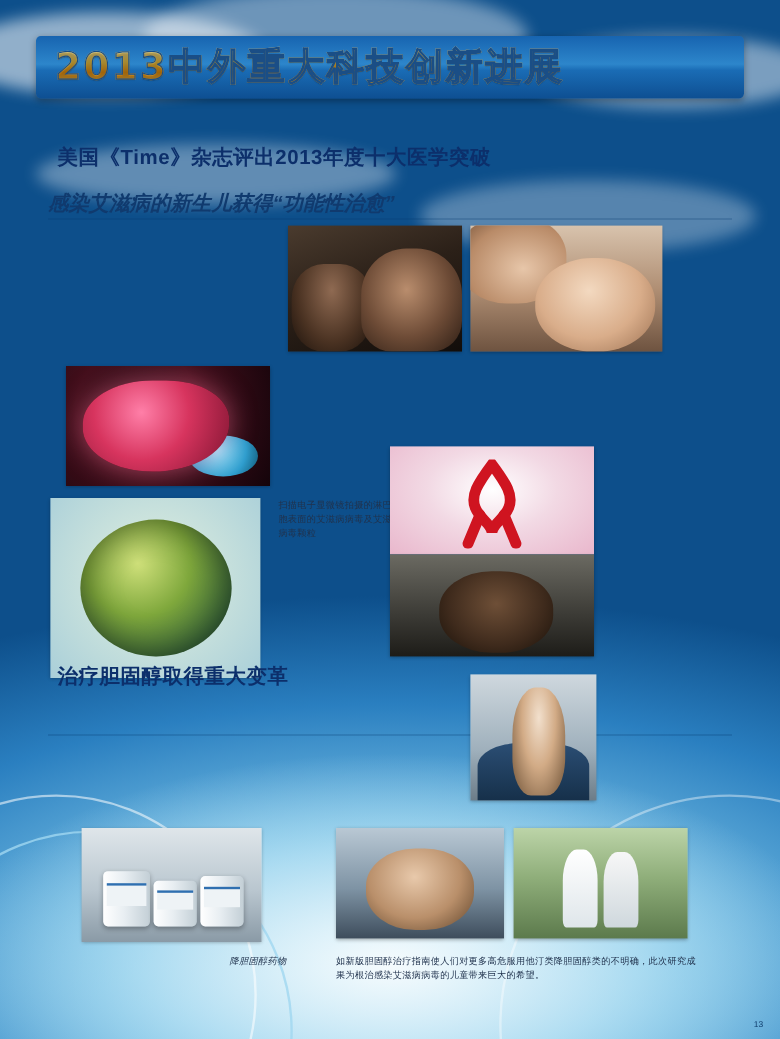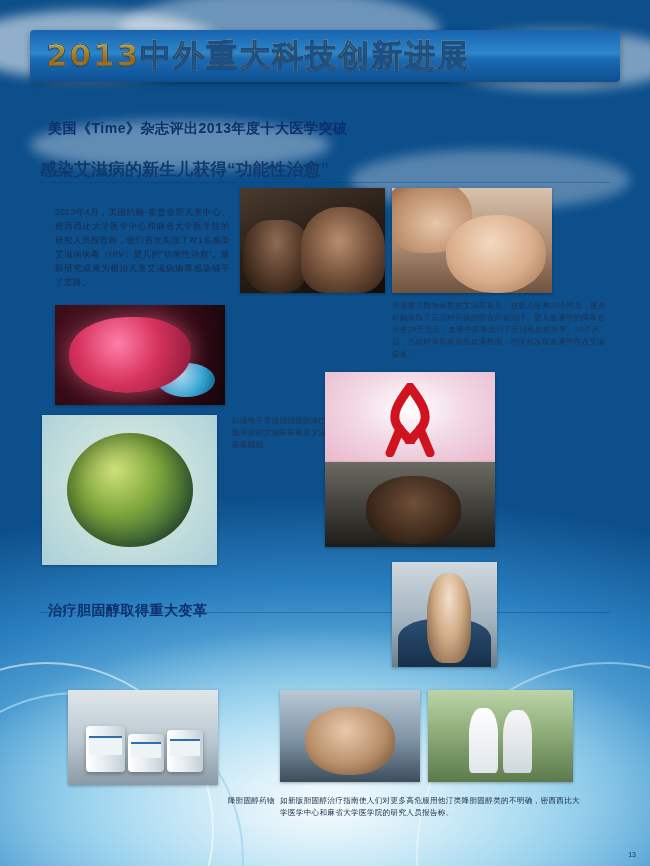--- a/index.html
+++ b/index.html
@@ -44,21 +44,21 @@
     font-family:"DejaVu Sans","Liberation Sans",sans-serif;
     font-weight:bold;font-size:31px;letter-spacing:2px;
     background:linear-gradient(180deg,#fff6c2 0%,#ffd24a 40%,#f59a10 60%,#ffe27a 100%);
     -webkit-background-clip:text;background-clip:text;color:transparent;
     -webkit-text-stroke:1px #1a4e86;
     text-shadow:0 1px 1px rgba(0,0,0,.35);
   }
 
   h1.sec{
     position:absolute;left:48px;width:560px;margin:0;
-    color:#0c2f6b;font-size:14px;font-weight:bold;letter-spacing:.5px;
+    color:#0c2f6b;font-size:17px;font-weight:bold;letter-spacing:.5px;
   }
   .sub{
     position:absolute;left:40px;width:570px;margin:0;
     color:#103a6e;font-size:17px;font-weight:bold;
   }
   .hr{position:absolute;height:1px;background:rgba(10,60,110,.35);}
 
   .para{
     position:absolute;color:#1b2a44;font-size:8.5px;line-height:1.65;
     text-align:justify;letter-spacing:.4px;
@@ -140,63 +140,61 @@
   <div class="glow"></div>
   <div class="swoosh s1"></div>
   <div class="swoosh s2"></div>
   <div class="swoosh s3"></div>
 
   <div class="banner">
     <div class="banner-title">2013中外重大科技创新进展</div>
   </div>
 
   <h1 class="sec" style="top:120px;">美国《Time》杂志评出2013年度十大医学突破</h1>
-  <div class="sub" style="top:158px;">感染艾滋病的新生儿获得“功能性治愈”</div>
+  <div class="sub" style="top:158px;font-style:italic;">感染艾滋病的新生儿获得“功能性治愈”</div>
   <div class="hr" style="left:40px;top:182px;width:570px;"></div>
 
-  <div class="para" style="left:55px;top:205px;width:175px;">2013年4月，美国约翰·霍普金斯儿童中心、密西西比大学医学中心和麻省大学医学院的研究人员报告称，他们首次实现了对1名感染艾滋病病毒（HIV）婴儿的“功能性治愈”。最新研究成果为根治儿童艾滋病病毒感染铺平了道路。</div>
 
   <div class="ph p-doctor" style="left:240px;top:188px;width:145px;height:105px;"></div>
   <div class="ph p-baby" style="left:392px;top:188px;width:160px;height:105px;"></div>
 
-  <div class="cap" style="left:392px;top:300px;width:215px;">当该婴儿能持续愈的艾滋病毒儿。在婴儿生来30小时后，医生对她采取了三刃种药物的联合药物治疗。婴儿血液中的病毒在当生29天之后，血液中病毒达到了无法检出的水平。10个月后，为此时采取标准的血液检测，均没有发现血液中存在艾滋病毒。</div>
 
   <div class="ph p-hiv-cell" style="left:55px;top:305px;width:170px;height:100px;"></div>
   <div class="cap" style="left:232px;top:415px;width:110px;">扫描电子显微镜拍摄的淋巴细胞表面的艾滋病病毒及艾滋病病毒颗粒</div>
 
   <div class="ph p-virus" style="left:42px;top:415px;width:175px;height:150px;"></div>
 
   <div class="ph p-ribbon" style="left:325px;top:372px;width:170px;height:90px;">
     <svg class="rb" width="56" height="74" viewBox="0 0 56 74">
       <path d="M28 4 C16 20 10 30 14 40 C18 50 26 52 28 60 C30 52 38 50 42 40 C46 30 40 20 28 4 Z" fill="none" stroke="#cf1420" stroke-width="9" stroke-linecap="round"></path>
       <path d="M18 46 L8 70" stroke="#cf1420" stroke-width="9" stroke-linecap="round" fill="none"></path>
       <path d="M38 46 L48 70" stroke="#cf1420" stroke-width="9" stroke-linecap="round" fill="none"></path>
     </svg>
   </div>
   <div class="ph p-child" style="left:325px;top:462px;width:170px;height:85px;"></div>
 
 
-  <h1 class="sec" style="top:602px;">治疗胆固醇取得重大变革</h1>
+  <h1 class="sec" style="top:552px;">治疗胆固醇取得重大变革</h1>
   <div class="hr" style="left:40px;top:612px;width:570px;"></div>
 
 
   <div class="ph p-chol" style="left:392px;top:562px;width:105px;height:105px;"></div>
 
   <div class="ph p-pills" style="left:68px;top:690px;width:150px;height:95px;">
     <div class="b1">
         <div class="lbl"></div>
       </div>
     <div class="b2">
         <div class="lbl"></div>
       </div>
     <div class="b3">
         <div class="lbl"></div>
       </div>
   </div>
-  <div class="cap" style="left:155px;top:795px;width:120px;text-align:right;">降胆固醇药物</div>
+  <div class="cap" style="left:155px;top:795px;width:120px;text-align:center;font-style:italic;">降胆固醇药物</div>
 
   <div class="ph p-sleep" style="left:280px;top:690px;width:140px;height:92px;"></div>
   <div class="ph p-walk" style="left:428px;top:690px;width:145px;height:92px;"></div>
 
-  <div class="cap" style="left:280px;top:795px;width:300px;">如新版胆固醇治疗指南使人们对更多高危服用他汀类降胆固醇类的不明确，密西西比大学医学中心和麻省大学医学院的研究人员报告称。</div>
+  <div class="cap" style="left:280px;top:795px;width:300px;">如新版胆固醇治疗指南使人们对更多高危服用他汀类降胆固醇类的不明确，此次研究成果为根治感染艾滋病病毒的儿童带来巨大的希望。</div>
 
   <div class="pagenum">13</div>
 </div>
 
 </body></html>

